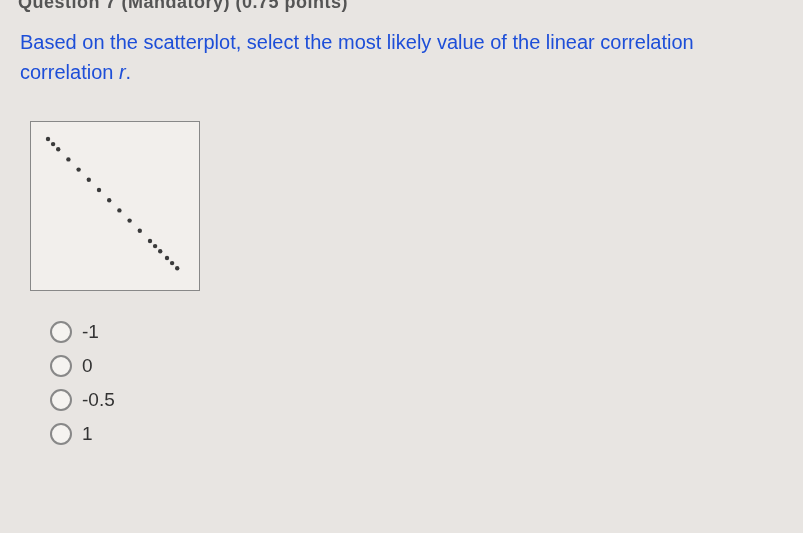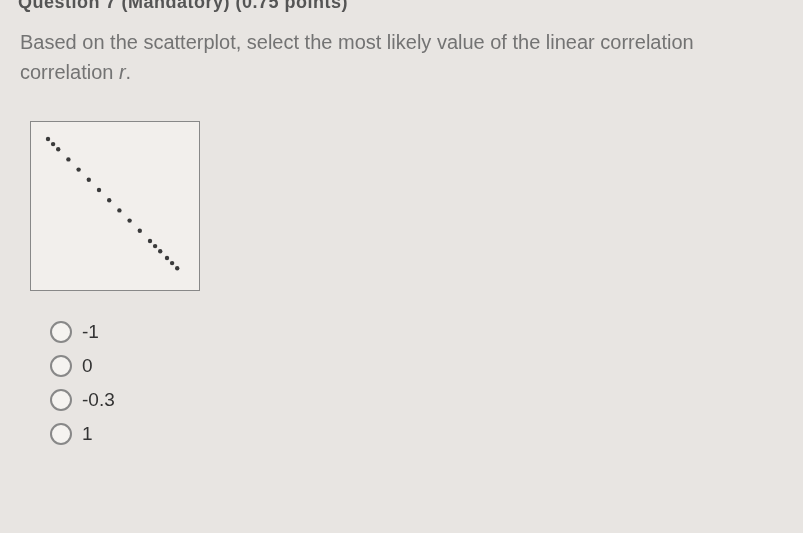--- a/index.html
+++ b/index.html
@@ -17,21 +17,21 @@
       font-weight: bold;
       color: #555;
       padding: 0 18px 6px 18px;
       white-space: nowrap;
       overflow: hidden;
       margin-top: -8px;
       letter-spacing: 0.5px;
     }
     .question-text {
       font-size: 20px;
-      color: #737373;
+      color: #1d4ed8;
       padding: 8px 20px 4px 20px;
       line-height: 1.5;
     }
     .question-text .italic { font-style: italic; }
     .scatter-wrap {
       margin: 30px 0 0 30px;
     }
     .scatter-box {
       width: 170px;
       height: 170px;
@@ -101,19 +101,19 @@
   <div class="option-row">
     <div class="radio"></div>
     <div class="option-label">-1</div>
   </div>
   <div class="option-row">
     <div class="radio"></div>
     <div class="option-label">0</div>
   </div>
   <div class="option-row">
     <div class="radio"></div>
-    <div class="option-label">-0.3</div>
+    <div class="option-label">-0.5</div>
   </div>
   <div class="option-row">
     <div class="radio"></div>
     <div class="option-label">1</div>
   </div>
 </div>
 
 </body></html>

